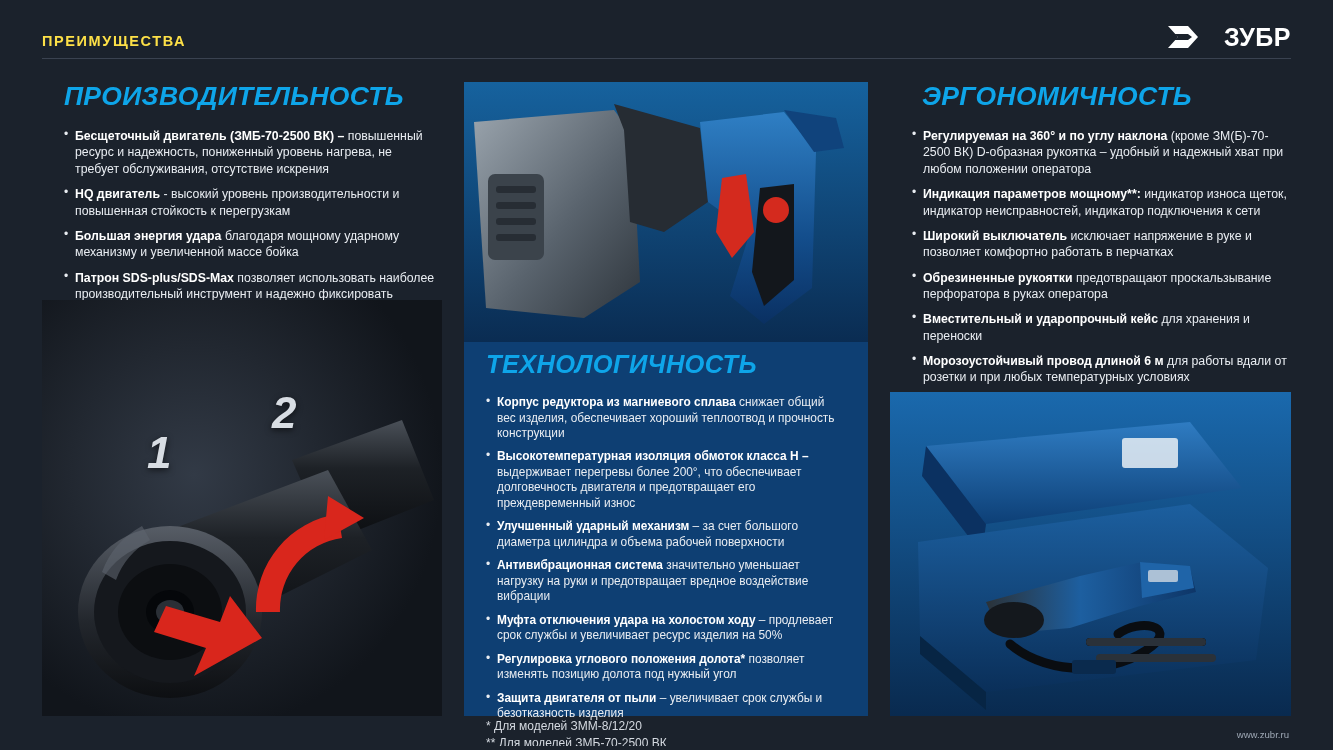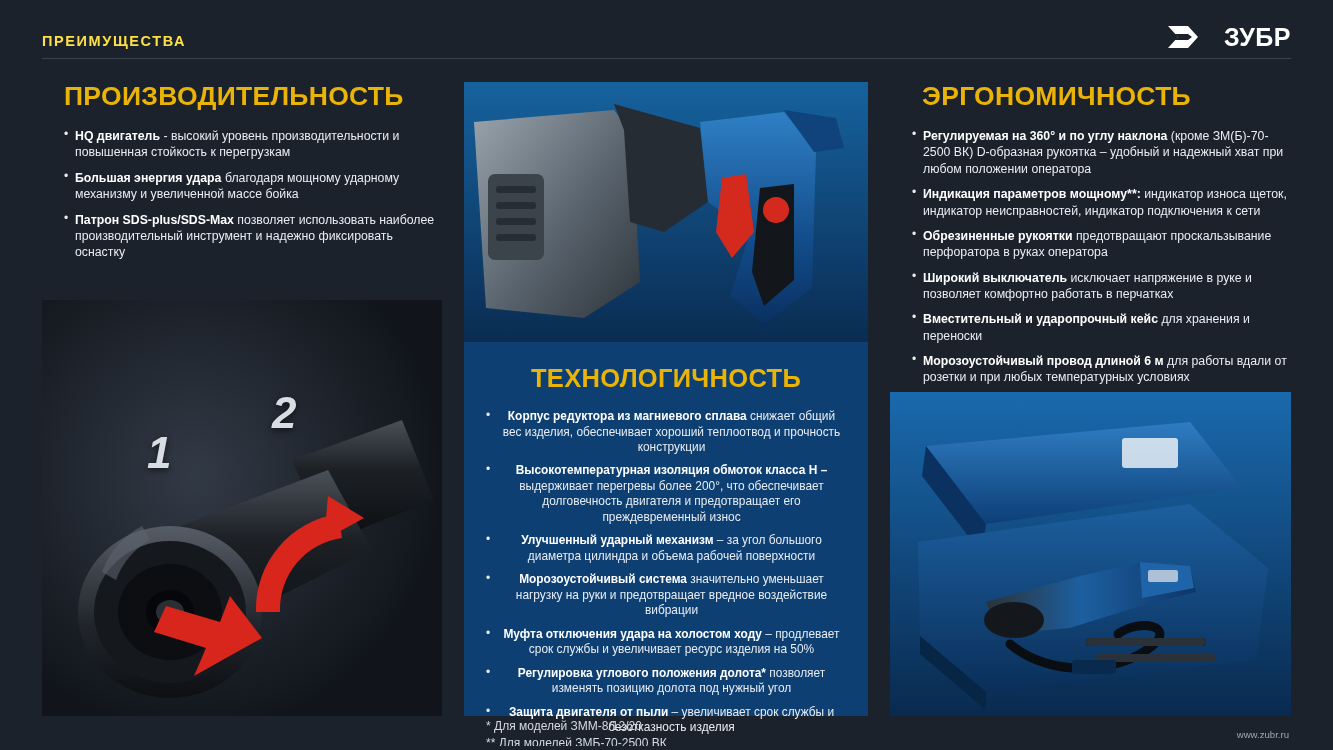--- a/index.html
+++ b/index.html
@@ -34,21 +34,21 @@
     font-size: 25px; font-weight: 700; letter-spacing: 0.5px; color: #ffffff;
     font-family: "Liberation Sans", sans-serif;
   }
   
   .col { position: absolute; }
   .col-left  { left: 42px;  top: 82px; width: 400px; }
   .col-right { left: 890px; top: 82px; width: 401px; }
 
   .col-title {
     font-size: 26.5px; font-weight: 700; letter-spacing: 0.3px;
-    color: #eab308; line-height: 1.1;
+    color: #0ea5e9; line-height: 1.1; font-style: italic;
   }
   .col-left .col-title  { margin-left: 22px; }
   .col-right .col-title { margin-left: 32px; }
 
   ul.bullets { list-style: none; margin-top: 17px; }
   ul.bullets li {
     position: relative;
     padding-left: 11px;
     margin-bottom: 9px;
     font-size: 12.3px;
@@ -85,21 +85,21 @@
     position: absolute; left: 464px; top: 82px;
     width: 404px; height: 260px;
     background: linear-gradient(160deg,#0f4f86 0%, #0c3f70 45%, #0a2e56 100%);
     overflow: hidden;
   }
   .mid-panel {
     position: absolute; left: 464px; top: 342px;
     width: 404px; height: 374px;
     background: #0e3f73;
   }
-  .mid-inner { padding: 22px 22px 0 22px; text-align: center; }
+  .mid-inner { padding: 8px 22px 0 22px; }
   .mid-inner .col-title { font-size: 25.5px; }
   .mid-inner ul.bullets li { font-size: 11.9px; margin-bottom: 8px; line-height: 1.3; }
 
   
   .img-right {
     position: absolute; left: 890px; top: 392px;
     width: 401px; height: 324px;
     background: linear-gradient(150deg,#11518b 0%, #0b3a69 55%, #072a4f 100%);
     overflow: hidden;
   }
@@ -131,20 +131,21 @@
         <path d="M8 12 L22 12 L26 15 L22 18 L8 18 L12 15 Z" fill="#1b222c"></path>
       </svg>
     </span>
     <span class="logo-text">ЗУБР</span>
   </div>
 </div>
 
 <div class="col col-left">
   <div class="col-title">ПРОИЗВОДИТЕЛЬНОСТЬ</div>
   <ul class="bullets" id="list-performance">
+      <li><b>Бесщеточный двигатель (ЗМБ-70-2500 ВК) –</b><span> повышенный ресурс и надежность, пониженный уровень нагрева, не требует обслуживания, отсутствие искрения</span></li>
       <li><b>HQ двигатель</b><span> - высокий уровень производительности и повышенная стойкость к перегрузкам</span></li>
       <li><b>Большая энергия удара</b><span> благодаря мощному ударному механизму и увеличенной массе бойка</span></li>
       <li><b>Патрон SDS-plus/SDS-Max</b><span> позволяет использовать наиболее производительный инструмент и надежно фиксировать оснастку</span></li>
     </ul>
 </div>
 
 <div class="img-left">
   <svg width="400" height="416" viewBox="0 0 400 416">
     <defs>
       <linearGradient id="bodyG" x1="0" y1="0" x2="0" y2="1">
@@ -225,36 +226,36 @@
     <path d="M320 28 L372 36 L380 66 L350 70 Z" fill="#10437c"></path>
   </svg>
 </div>
 
 <div class="mid-panel">
   <div class="mid-inner">
     <div class="col-title">ТЕХНОЛОГИЧНОСТЬ</div>
     <ul class="bullets" id="list-technology">
         <li><b>Корпус редуктора из магниевого сплава</b><span> снижает общий вес изделия, обеспечивает хороший теплоотвод и прочность конструкции</span></li>
         <li><b>Высокотемпературная изоляция обмоток класса H –</b><span> выдерживает перегревы более 200°, что обеспечивает долговечность двигателя и предотвращает его преждевременный износ</span></li>
-        <li><b>Улучшенный ударный механизм</b><span> – за угол большого диаметра цилиндра и объема рабочей поверхности</span></li>
-        <li><b>Морозоустойчивый система</b><span> значительно уменьшает нагрузку на руки и предотвращает вредное воздействие вибрации</span></li>
+        <li><b>Улучшенный ударный механизм</b><span> – за счет большого диаметра цилиндра и объема рабочей поверхности</span></li>
+        <li><b>Антивибрационная система</b><span> значительно уменьшает нагрузку на руки и предотвращает вредное воздействие вибрации</span></li>
         <li><b>Муфта отключения удара на холостом ходу</b><span> – продлевает срок службы и увеличивает ресурс изделия на 50%</span></li>
         <li><b>Регулировка углового положения долота*</b><span> позволяет изменять позицию долота под нужный угол</span></li>
         <li><b>Защита двигателя от пыли</b><span> – увеличивает срок службы и безотказность изделия</span></li>
       </ul>
   </div>
 </div>
 
 <div class="col col-right">
   <div class="col-title">ЭРГОНОМИЧНОСТЬ</div>
   <ul class="bullets" id="list-ergonomics">
       <li><b>Регулируемая на 360° и по углу наклона</b><span> (кроме ЗМ(Б)-70-2500 ВК) D-образная рукоятка – удобный и надежный хват при любом положении оператора</span></li>
       <li><b>Индикация параметров мощному**:</b><span> индикатор износа щеток, индикатор неисправностей, индикатор подключения к сети</span></li>
+      <li><b>Широкий выключатель</b><span> исключает напряжение в руке и позволяет комфортно работать в перчатках</span></li>
       <li><b>Обрезиненные рукоятки</b><span> предотвращают проскальзывание перфоратора в руках оператора</span></li>
-      <li><b>Широкий выключатель</b><span> исключает напряжение в руке и позволяет комфортно работать в перчатках</span></li>
       <li><b>Вместительный и ударопрочный кейс</b><span> для хранения и переноски</span></li>
       <li><b>Морозоустойчивый провод длиной 6 м</b><span> для работы вдали от розетки и при любых температурных условиях</span></li>
     </ul>
 </div>
 
 <div class="img-right">
   <svg width="401" height="324" viewBox="0 0 401 324">
     <defs>
       <linearGradient id="cg" x1="0" y1="0" x2="0" y2="1">
         <stop offset="0%" stop-color="#1a69ad"></stop>

